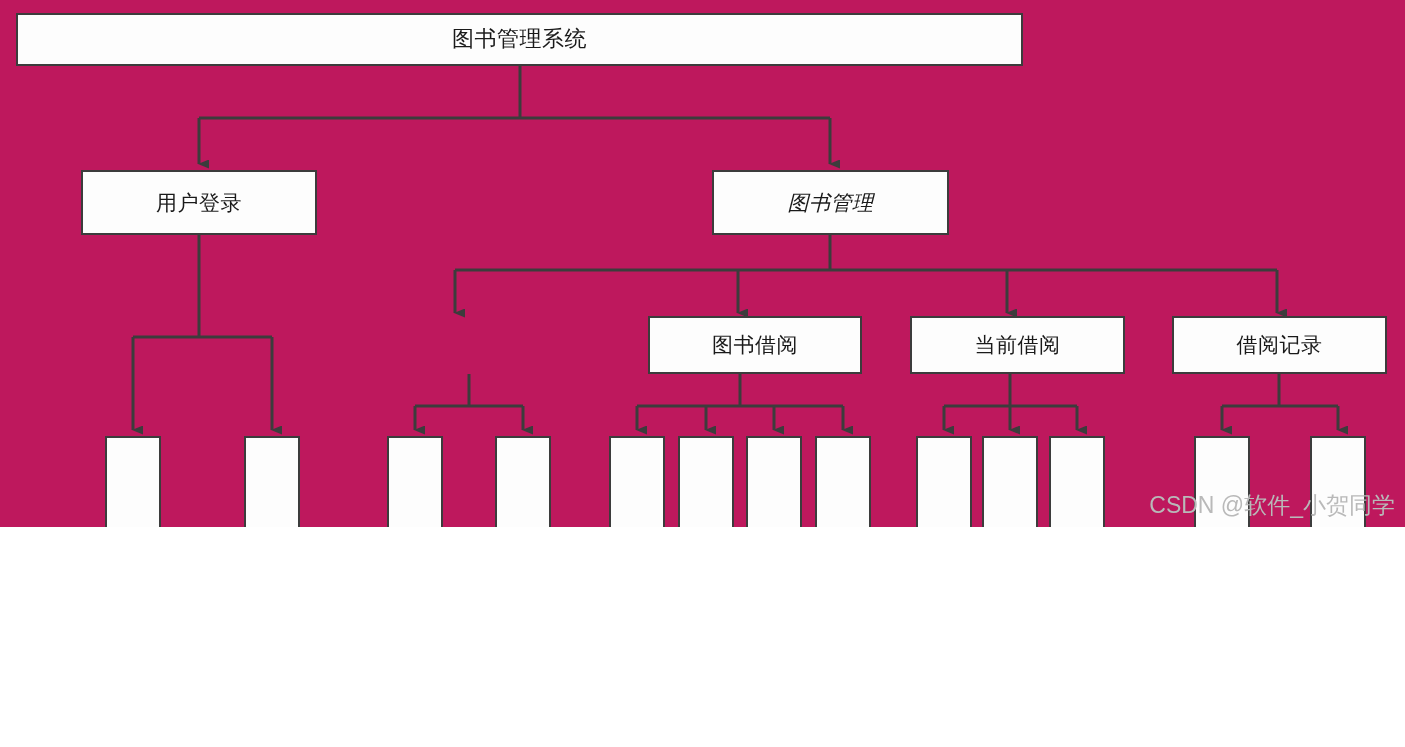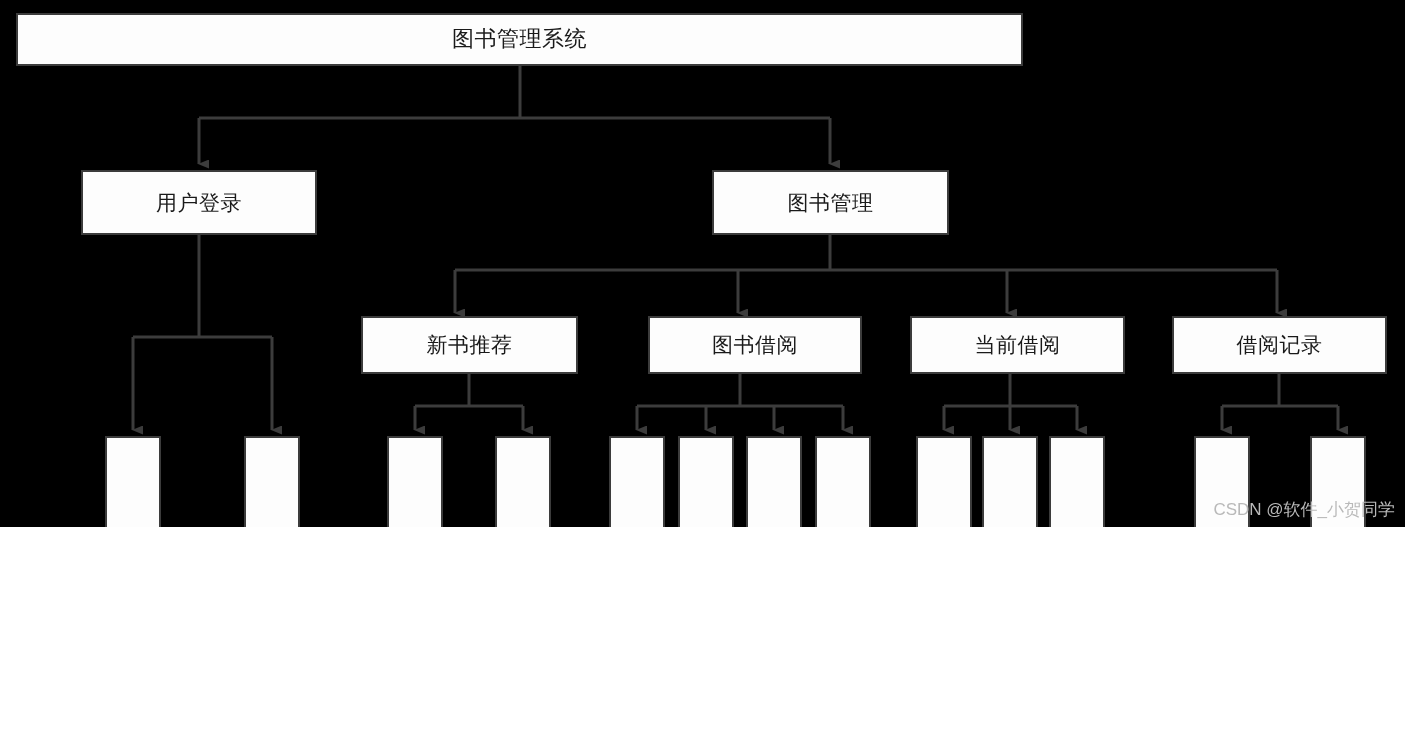--- a/index.html
+++ b/index.html
@@ -7,21 +7,21 @@
     padding: 0;
     background: #ffffff;
   }
   body {
     font-family: "Liberation Sans", "DejaVu Sans", sans-serif;
   }
   #canvas {
     position: relative;
     width: 1405px;
     height: 527px;
-    background: #000000;
+    background: #be185d;
     overflow: hidden;
   }
   svg#edges {
     position: absolute;
     left: 0;
     top: 0;
     width: 1405px;
     height: 747px;
   }
   .node {
@@ -55,21 +55,21 @@
     writing-mode: vertical-rl;
     text-orientation: upright;
   }
   .root {
     font-size: 22px;
   }
   .watermark {
     position: absolute;
     right: 10px;
     bottom: 6px;
-    font-size: 17px;
+    font-size: 23px;
     color: #b9b9b9;
     z-index: 5;
     white-space: nowrap;
     font-family: "Liberation Sans", "DejaVu Sans", sans-serif;
   }
 </style>
 </head>
 <body>
 
 <div id="canvas">
@@ -127,27 +127,24 @@
     </g>
   </svg>
 
   <div class="node node-h root" style="left:16px; top:13px; width:1007px; height:53px;">
     <span>图书管理系统</span>
   </div>
 
   <div class="node node-h" style="left:81px; top:170px; width:236px; height:65px;">
     <span>用户登录</span>
   </div>
-  <div class="node node-h" style="left:712px; top:170px; width:237px; height:65px;">
+  <div class="node node-h" style="left:712px; top:170px; width:237px; height:65px;font-style:italic;">
     <span>图书管理</span>
   </div>
 
-  <div class="node node-h" style="left:361px; top:316px; width:217px; height:58px;">
-    <span>新书推荐</span>
-  </div>
   <div class="node node-h" style="left:633px; top:316px; width:214px; height:58px;margin-left:15px;">
     <span>图书借阅</span>
   </div>
   <div class="node node-h" style="left:902px; top:316px; width:215px; height:58px;margin-left:8px;">
     <span>当前借阅</span>
   </div>
   <div class="node node-h" style="left:1172px; top:316px; width:215px; height:58px;">
     <span>借阅记录</span>
   </div>
 

